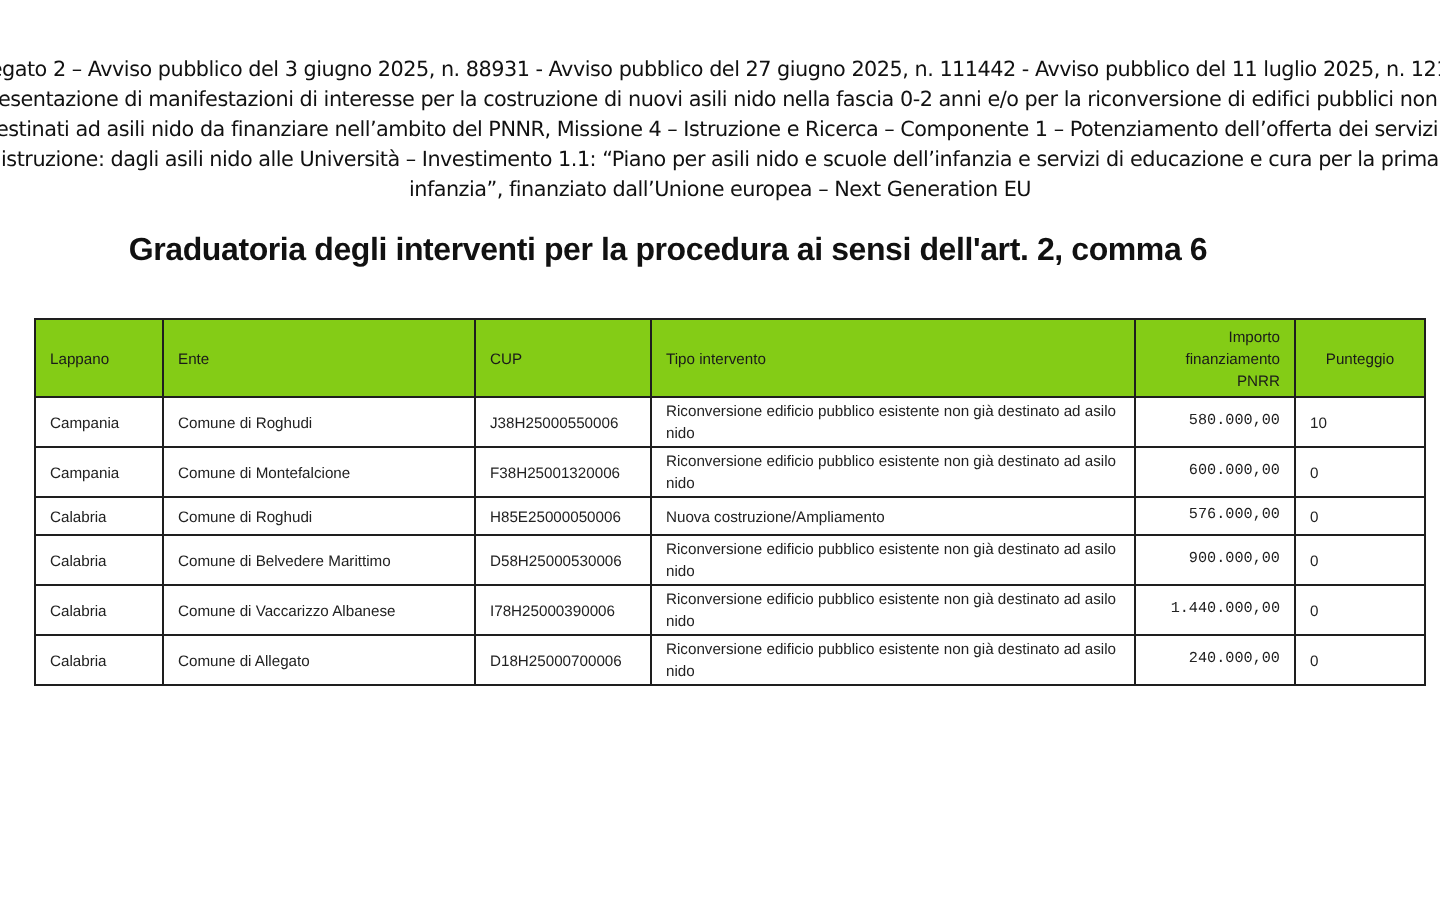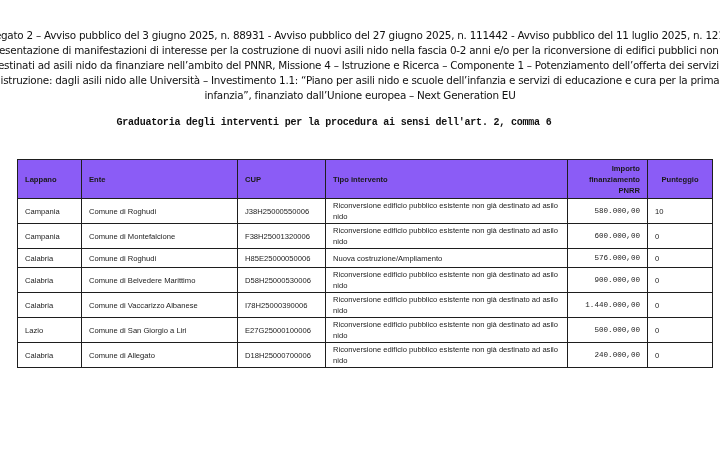--- a/index.html
+++ b/index.html
@@ -5,29 +5,29 @@
   html, body { margin:0; padding:0; background:#ffffff; }
   body { width:720px; height:460px; position:relative; overflow:hidden; font-family:"Liberation Sans", sans-serif; color:#1a1a1a; }
   .intro {
     position:absolute; left:-40px; top:28px; width:800px;
     text-align:center; font-family:"DejaVu Sans", sans-serif; font-size:10.4px; line-height:15px;
     letter-spacing:-0.25px; color:#111; white-space:nowrap;
   }
   .intro div { white-space:nowrap; }
   .subtitle {
     position:absolute; left:0; top:117px; width:668px; text-align:center;
-    font-family:Liberation Mono, monospace; font-weight:bold; font-size:10px; letter-spacing:-0.2px; color:#111;
+    font-family:Liberation Sans, sans-serif; font-weight:bold; font-size:16px; letter-spacing:-0.2px; color:#111;
   }
   table.grad {
     position:absolute; left:17px; top:159px; width:695px;
     border-collapse:collapse; table-layout:fixed;
     font-family:"Liberation Sans", sans-serif; font-size:7.6px; color:#222;
   }
   table.grad th, table.grad td { border:1.3px solid #1e1e1e; padding:0 7px; vertical-align:middle; line-height:11px; }
-  table.grad thead th { background:#8b5cf6; font-weight:bold; text-align:left; height:38px; color:#1a1a1a; }
+  table.grad thead th { background:#84cc16; font-weight:normal; text-align:left; height:38px; color:#1a1a1a; }
   table.grad thead th.num { text-align:right; }
   table.grad thead th.ctr { text-align:center; }
   table.grad td.num { text-align:right;font-family:Liberation Mono, monospace; }
   table.grad td.ctr { text-align:left; }
   tr.two td { height:24px; }
   tr.one td { height:18px; }
 </style>
 </head>
 <body>
 
@@ -95,28 +95,20 @@
       </tr>
       <tr class="two">
         <td>Calabria</td>
         <td>Comune di Vaccarizzo Albanese</td>
         <td>I78H25000390006</td>
         <td>Riconversione edificio pubblico esistente non già destinato ad asilo nido</td>
         <td class="num">1.440.000,00</td>
         <td class="ctr">0</td>
       </tr>
       <tr class="two">
-        <td>Lazio</td>
-        <td>Comune di San Giorgio a Liri</td>
-        <td>E27G25000100006</td>
-        <td>Riconversione edificio pubblico esistente non già destinato ad asilo nido</td>
-        <td class="num">500.000,00</td>
-        <td class="ctr">0</td>
-      </tr>
-      <tr class="two">
         <td>Calabria</td>
         <td>Comune di Allegato</td>
         <td>D18H25000700006</td>
         <td>Riconversione edificio pubblico esistente non già destinato ad asilo nido</td>
         <td class="num">240.000,00</td>
         <td class="ctr">0</td>
       </tr>
     </tbody>
 </table>
 

